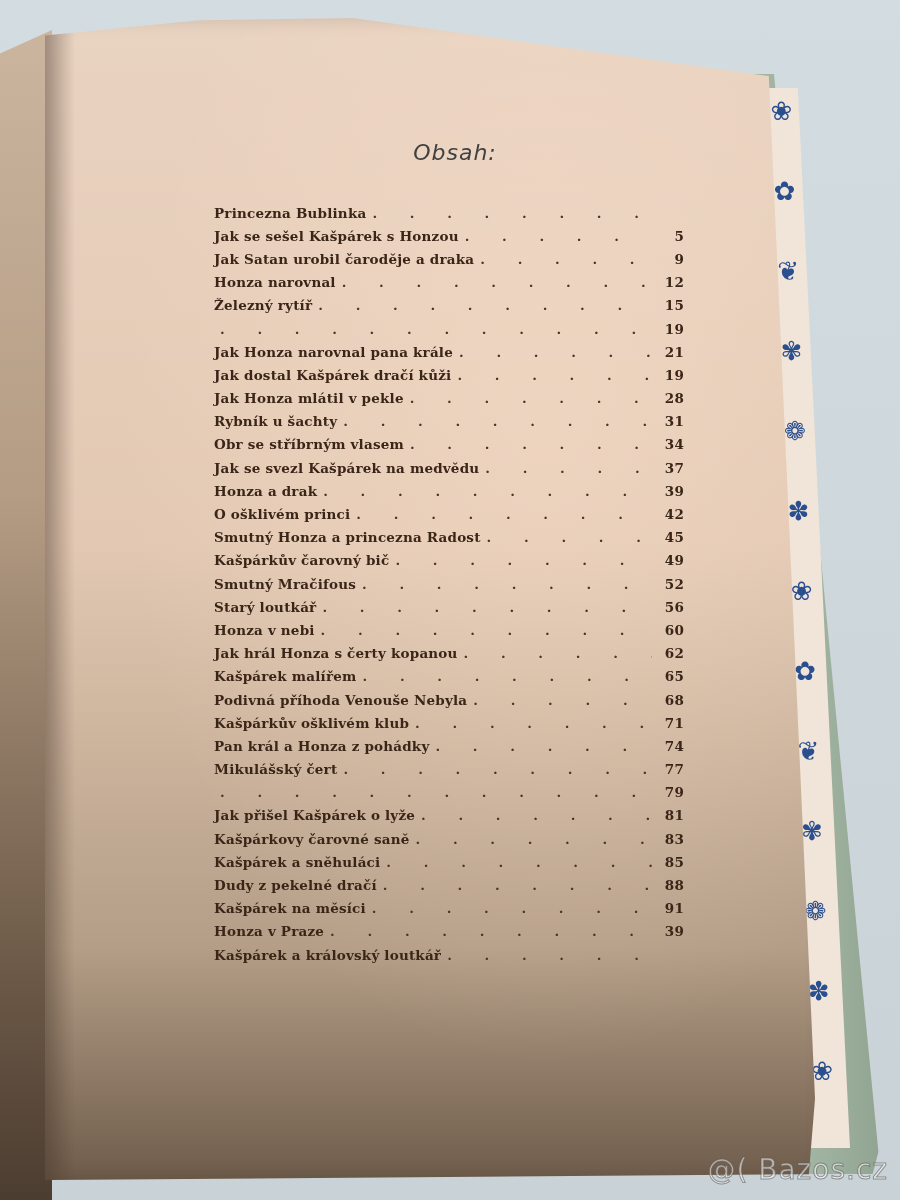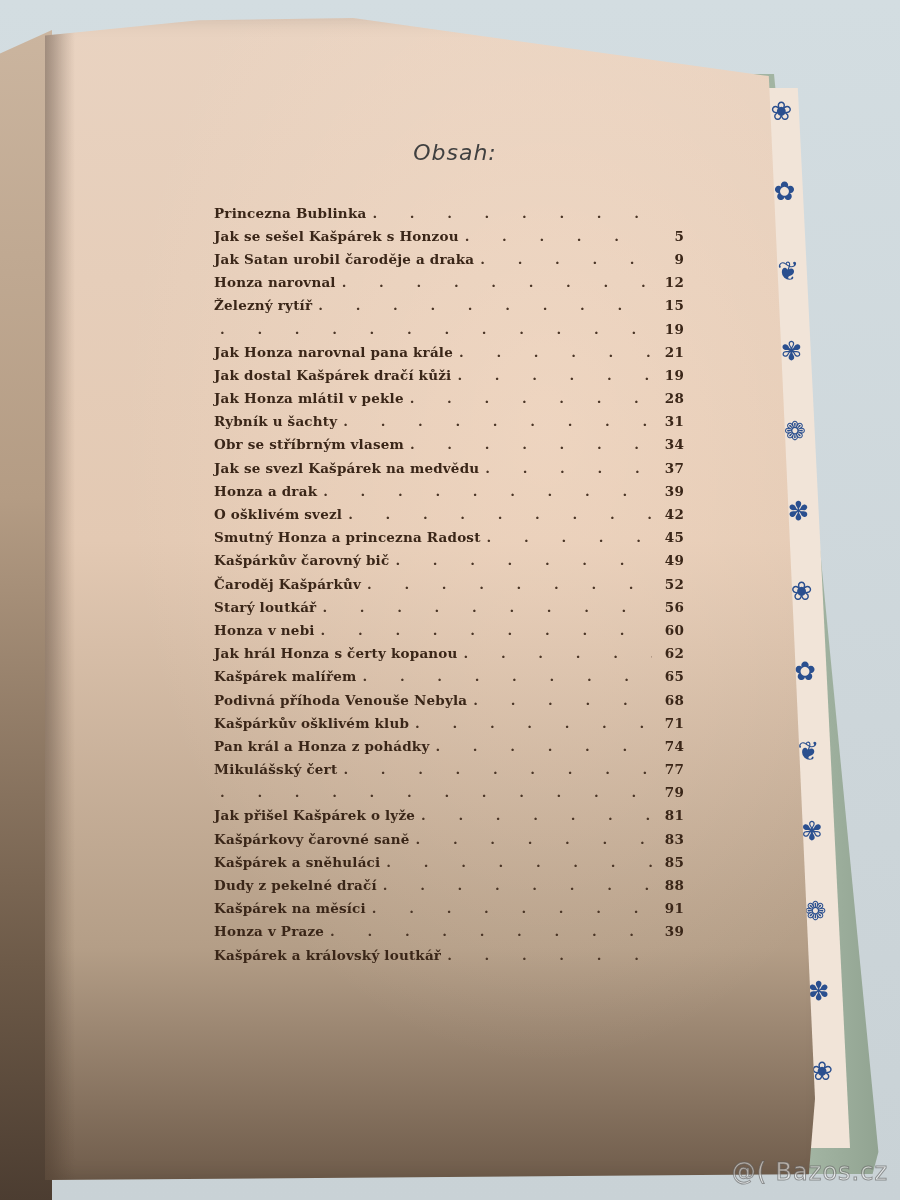--- a/index.html
+++ b/index.html
@@ -65,21 +65,21 @@
     font-size: 13.5px; font-weight: bold; letter-spacing: 0.2px;
   }
   .toc-label { white-space: nowrap; }
   .toc-dots {
     flex: 1; margin: 0 6px; overflow: hidden; white-space: nowrap;
     color: #4a3526; letter-spacing: 14px; font-weight: bold;
   }
   .toc-page { width: 26px; text-align: right; }
   .watermark {
     position: absolute; right: 12px; bottom: 14px;
-    font-family: "DejaVu Sans", sans-serif; font-size: 24px;
+    font-family: "DejaVu Sans", sans-serif; font-size: 28px;
     color: rgba(255,255,255,0.55);
     -webkit-text-stroke: 1px rgba(90,90,90,0.6);
     letter-spacing: 1px;
   }
 </style>
 </head>
 <body>
 
 <div class="backdrop"></div>
 
@@ -167,36 +167,36 @@
         <span class="toc-label">Jak se svezl Kašpárek na medvědu</span>
         <span class="toc-dots">. . . . . . . . . . . . . . . . . . . . . . . . .</span>
         <span class="toc-page">37</span>
       </li>
       <li class="toc-row">
         <span class="toc-label">Honza a drak</span>
         <span class="toc-dots">. . . . . . . . . . . . . . . . . . . . . . . . .</span>
         <span class="toc-page">39</span>
       </li>
       <li class="toc-row">
-        <span class="toc-label">O ošklivém svezl</span>
+        <span class="toc-label">O ošklivém princi</span>
         <span class="toc-dots">. . . . . . . . . . . . . . . . . . . . . . . . .</span>
         <span class="toc-page">42</span>
       </li>
       <li class="toc-row">
         <span class="toc-label">Smutný Honza a princezna Radost</span>
         <span class="toc-dots">. . . . . . . . . . . . . . . . . . . . . . . . .</span>
         <span class="toc-page">45</span>
       </li>
       <li class="toc-row">
         <span class="toc-label">Kašpárkův čarovný bič</span>
         <span class="toc-dots">. . . . . . . . . . . . . . . . . . . . . . . . .</span>
         <span class="toc-page">49</span>
       </li>
       <li class="toc-row">
-        <span class="toc-label">Čaroděj Kašpárkův</span>
+        <span class="toc-label">Smutný Mračifous</span>
         <span class="toc-dots">. . . . . . . . . . . . . . . . . . . . . . . . .</span>
         <span class="toc-page">52</span>
       </li>
       <li class="toc-row">
         <span class="toc-label">Starý loutkář</span>
         <span class="toc-dots">. . . . . . . . . . . . . . . . . . . . . . . . .</span>
         <span class="toc-page">56</span>
       </li>
       <li class="toc-row">
         <span class="toc-label">Honza v nebi</span>

